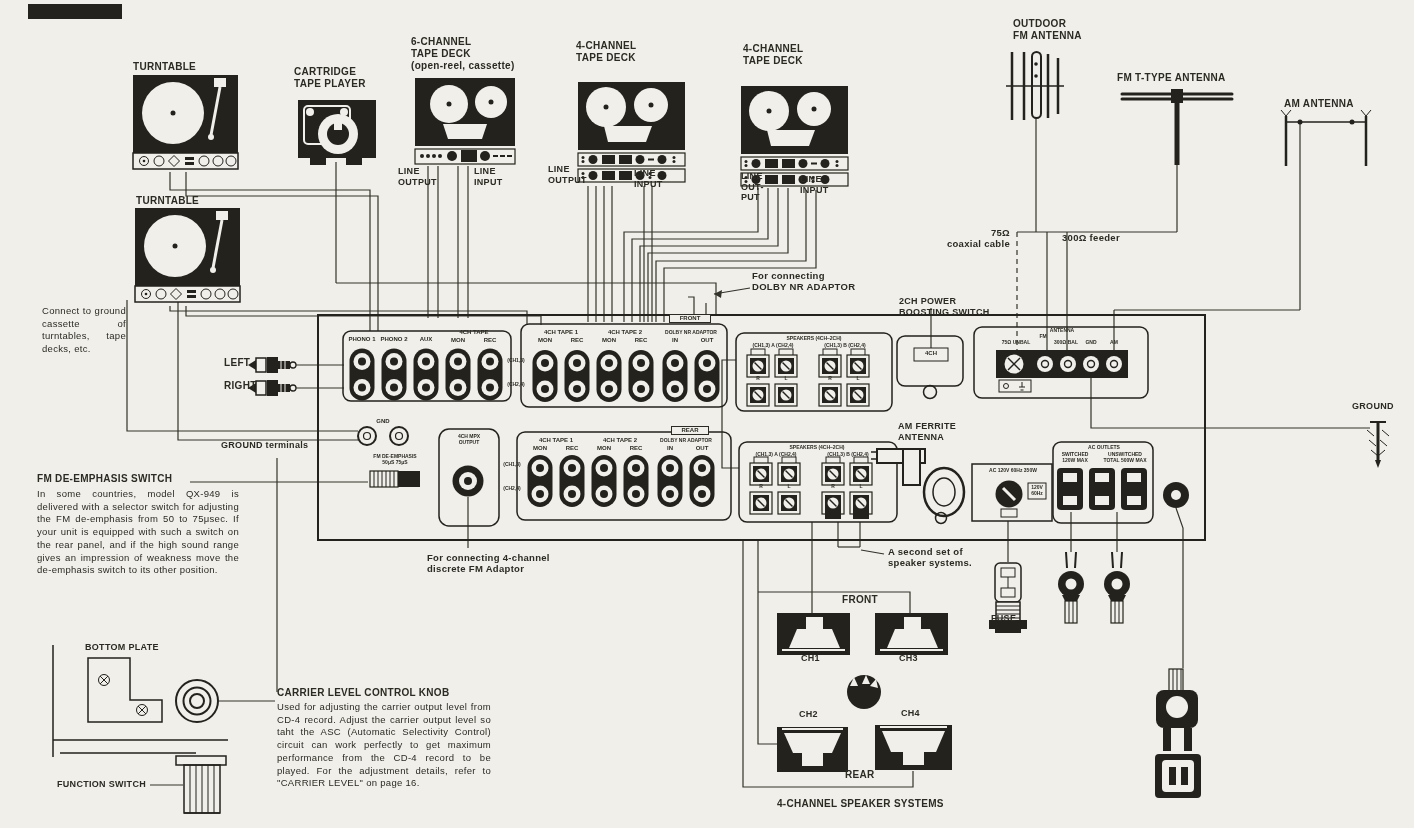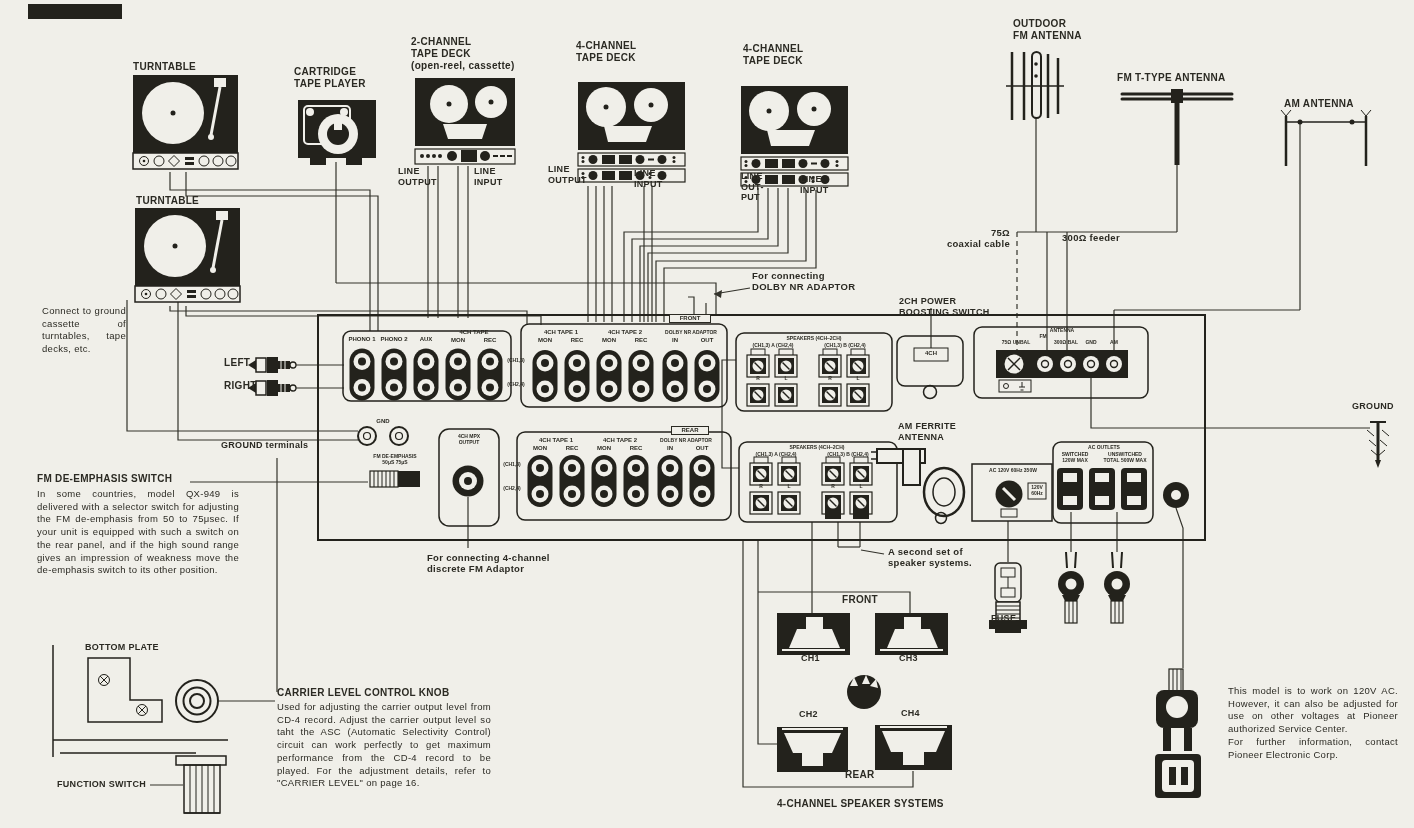--- a/index.html
+++ b/index.html
@@ -472,21 +472,21 @@
     <rect x="184" y="765" width="36" height="48" stroke-width="1.5"></rect>
     <path d="M190,765 V813 M196,765 V813 M202,765 V813 M208,765 V813 M214,765 V813" stroke-width="1"></path>
     <line x1="184" y1="813" x2="220" y2="813" stroke-width="1.5"></line>
   </g>
 </svg>
 
 <div class="lbl L" style="left:133px;top:61px">TURNTABLE</div>
 <div class="lbl L" style="left:136px;top:195px">TURNTABLE</div>
 <div class="lbl L" style="left:294px;top:66px;width:92px">CARTRIDGE
 TAPE PLAYER</div>
-<div class="lbl L" style="left:411px;top:36px;width:116px">2-CHANNEL
+<div class="lbl L" style="left:411px;top:36px;width:116px">6-CHANNEL
 TAPE DECK
 (open-reel, cassette)</div>
 <div class="lbl L" style="left:576px;top:40px;width:90px">4-CHANNEL
 TAPE DECK</div>
 <div class="lbl L" style="left:743px;top:43px;width:90px">4-CHANNEL
 TAPE DECK</div>
 <div class="lbl L2" style="left:398px;top:166px">LINE
 OUTPUT</div>
 <div class="lbl L2" style="left:474px;top:166px">LINE
 INPUT</div>
@@ -528,22 +528,20 @@
 <div class="lbl L" style="left:777px;top:798px">4-CHANNEL SPEAKER SYSTEMS</div>
 <div class="lbl L2" style="left:991px;top:613px">FUSE</div>
 <div class="lbl L2" style="left:1352px;top:401px">GROUND</div>
 <div class="lbl L2" style="left:85px;top:642px">BOTTOM PLATE</div>
 <div class="lbl L2" style="left:57px;top:779px">FUNCTION SWITCH</div>
 <div class="lbl L" style="left:277px;top:687px">CARRIER LEVEL CONTROL KNOB</div>
 <div class="lbl P" style="left:277px;top:701px;width:214px">Used for adjusting the carrier output level from CD-4 record. Adjust the carrier output level so taht the ASC (Automatic Selectivity Control) circuit can work perfectly to get maximum performance from the CD-4 record to be played. For the adjustment details, refer to "CARRIER LEVEL" on page 16.</div>
 <div class="lbl L" style="left:37px;top:473px">FM DE-EMPHASIS SWITCH</div>
 <div class="lbl P" style="left:37px;top:488px;width:202px">In some countries, model QX-949 is delivered with a selector switch for adjusting the FM de-emphasis from 50 to 75μsec. If your unit is equipped with such a switch on the rear panel, and if the high sound range gives an impression of weakness move the de-emphasis switch to its other position.</div>
 <div class="lbl P" style="left:42px;top:305px;width:84px">Connect to ground cassette of turntables, tape decks, etc.</div>
-<div class="lbl P" style="left:1228px;top:685px;width:170px">This model is to work on 120V AC. However, it can also be adjusted for use on other voltages at Pioneer authorized Service Center.
-For further information, contact Pioneer Electronic Corp.</div>
 
 <div class="lbl M" style="left:346px;top:336px;width:32px">PHONO 1</div>
 <div class="lbl M" style="left:378px;top:336px;width:32px">PHONO 2</div>
 <div class="lbl M" style="left:410px;top:336px;width:32px">AUX</div>
 <div class="lbl M" style="left:442px;top:329px;width:64px">4CH TAPE</div>
 <div class="lbl M" style="left:444px;top:337px;width:28px">MON</div>
 <div class="lbl M" style="left:476px;top:337px;width:28px">REC</div>
 
 <div class="lbl M" style="left:529px;top:329px;width:64px">4CH TAPE 1</div>
 <div class="lbl M" style="left:531px;top:337px;width:28px">MON</div>

